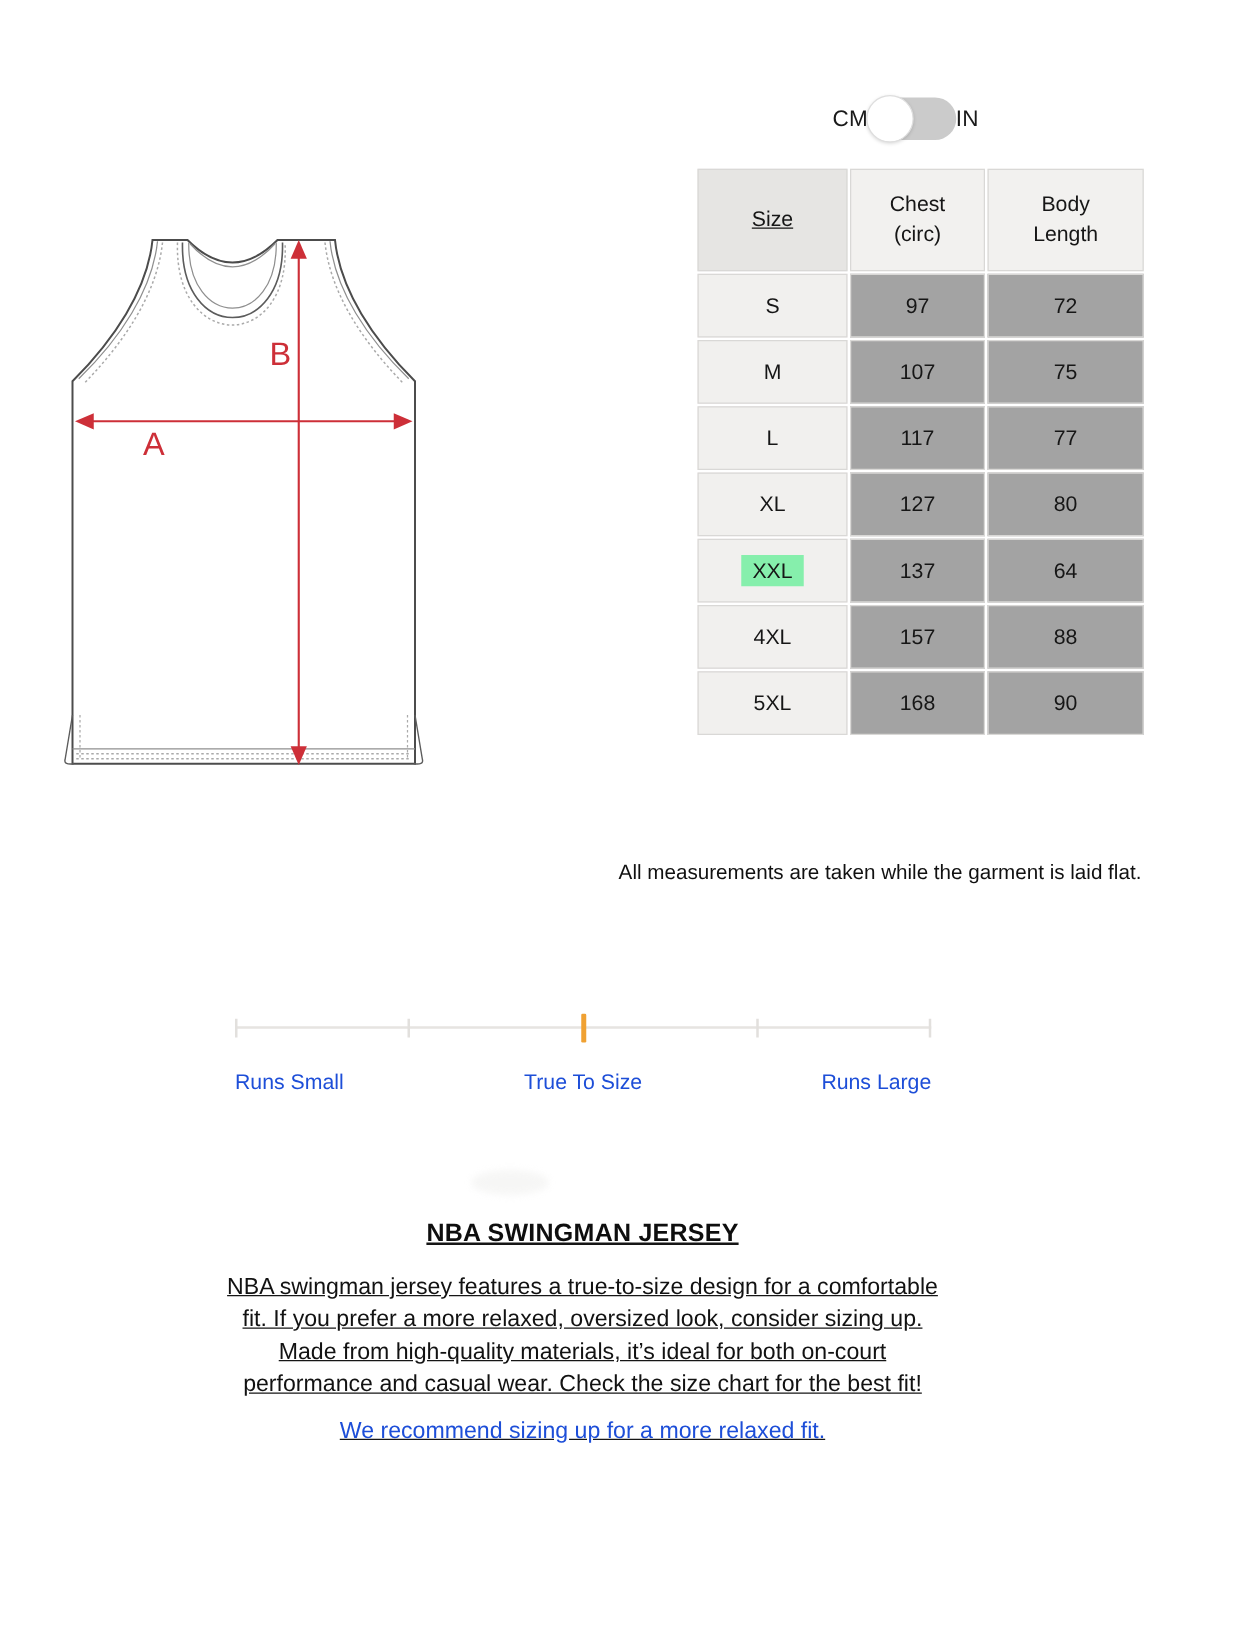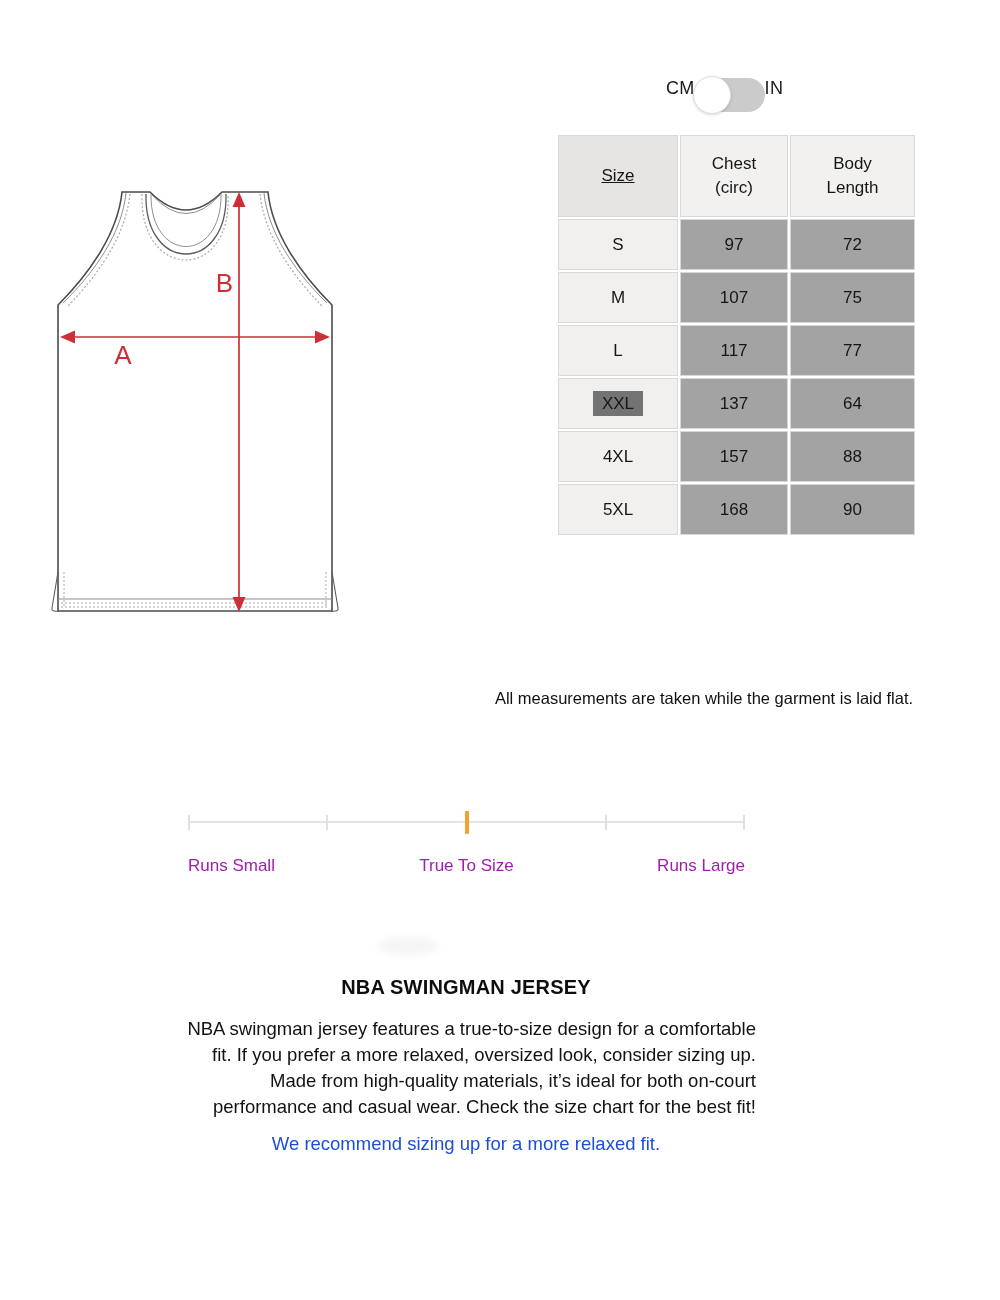--- a/index.html
+++ b/index.html
@@ -7,21 +7,21 @@
   body {
     position: relative;
     font-family: "Liberation Sans", "DejaVu Sans", sans-serif;
     color: #161616;
     overflow: hidden;
   }
 
   
   .unit-toggle-row {
     position: absolute; top: 78px; left: 666px;
-    display: flex; 
+    display: flex; align-items: center; 
     font-size: 18px; letter-spacing: .3px; color: #1a1a1a;
   }
   .switch {
     position: relative; width: 70px; height: 34px;
     background: #cbcbcb; border-radius: 17px; cursor: pointer;
   }
   .switch-knob {
     position: absolute; left: -2px; top: -2px;
     width: 38px; height: 38px; border-radius: 50%;
     background: #ffffff; border: 1px solid #dedede;
@@ -41,56 +41,55 @@
   }
   .size-table th { height: 82px; white-space: pre-line; line-height: 24px; }
   .size-table td { height: 51px; }
   .col-size  { width: 120px; }
   .col-chest { width: 108px; }
   .col-body  { width: 125px; }
   .size-table th.col-size { background: #e6e5e3; text-decoration: underline; }
   .size-table th.col-chest, .size-table th.col-body { background: #f2f1ef; }
   .size-table td.c-size { background: #f1f0ee; }
   .size-table td.c-val  { background: #a3a3a3; }
-  .hl { background: #737373; padding: 3px 9px; }
+  .hl { background: #86efac; padding: 3px 9px; }
 
   .footnote {
     position: absolute; top: 689px; left: 704px;
     transform: translateX(-50%);
     white-space: nowrap; font-size: 16.5px; color: #111;
   }
 
   
   .fit-scale { position: absolute; top: 810px; left: 188px; width: 557px; height: 75px; }
   .fit-line { position: absolute; top: 11px; left: 0; width: 100%; height: 2px; background: #e6e4e1; }
   .fit-tick { position: absolute; top: 5px; width: 2px; height: 15px; background: #e2e0dd; }
   .fit-marker {
     position: absolute; top: 1px; width: 4px; height: 23px;
     border-radius: 1px; transform: translateX(-50%);
   }
-  .fit-label { position: absolute; top: 46px; font-size: 17px; color: #a21caf; }
+  .fit-label { position: absolute; top: 46px; font-size: 17px; color: #1d4ed8; }
   .fit-label.left { left: 0; }
   .fit-label.center { left: 50%; transform: translateX(-50%); }
   .fit-label.right { right: 0; }
 
   
   .smudge {
     position: absolute; top: 936px; left: 377px; width: 62px; height: 20px;
     background: #ececea; opacity: .45; border-radius: 50%;
     filter: blur(3px);
   }
   .desc-block {
     position: absolute; top: 976px; left: 466px; transform: translateX(-50%);
-    width: 640px; text-align: center;
+    width: 640px; text-align: center; text-decoration: underline;
   }
   .desc-title { font-size: 20px; font-weight: 700; letter-spacing: .2px; color: #0e0e0e; }
   .desc-body {
     margin-top: 17px; font-size: 18.5px; line-height: 26px; color: #121212;
     padding: 0 30px;
-    text-align: right;
   }
   .desc-note { margin-top: 11px; font-size: 18.5px; line-height: 26px; color: #1d4ed8; }
 
   
   .jersey { position: absolute; top: 182px; left: 45px; }
 </style>
 </head>
 <body>
 
 <div class="unit-toggle-row">
@@ -161,20 +160,25 @@
         <td class="c-size"><span>M</span></td>
         <td class="c-val">107</td>
         <td class="c-val">75</td>
       </tr>
       <tr>
         <td class="c-size"><span>L</span></td>
         <td class="c-val">117</td>
         <td class="c-val">77</td>
       </tr>
       <tr>
+        <td class="c-size"><span>XL</span></td>
+        <td class="c-val">127</td>
+        <td class="c-val">80</td>
+      </tr>
+      <tr>
         <td class="c-size"><span class="hl">XXL</span></td>
         <td class="c-val">137</td>
         <td class="c-val">64</td>
       </tr>
       <tr>
         <td class="c-size"><span>4XL</span></td>
         <td class="c-val">157</td>
         <td class="c-val">88</td>
       </tr>
       <tr>

